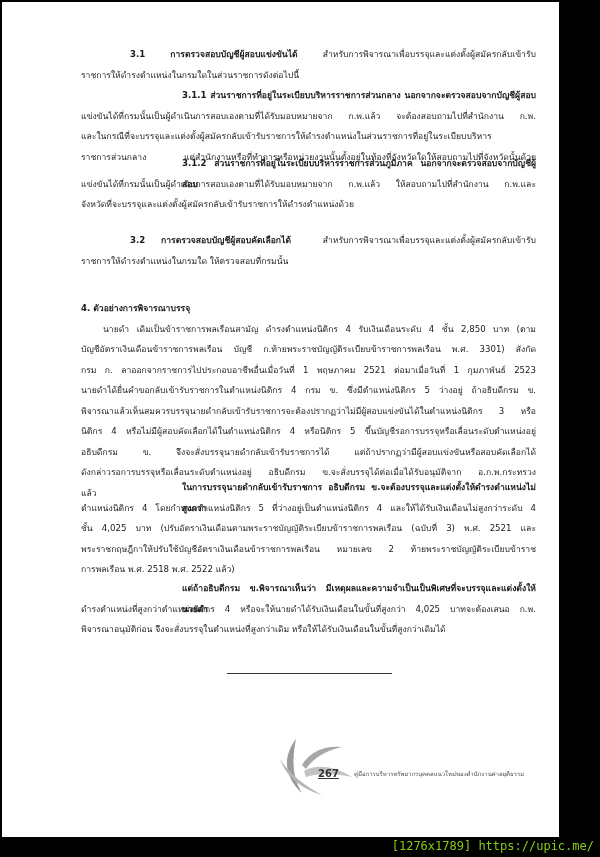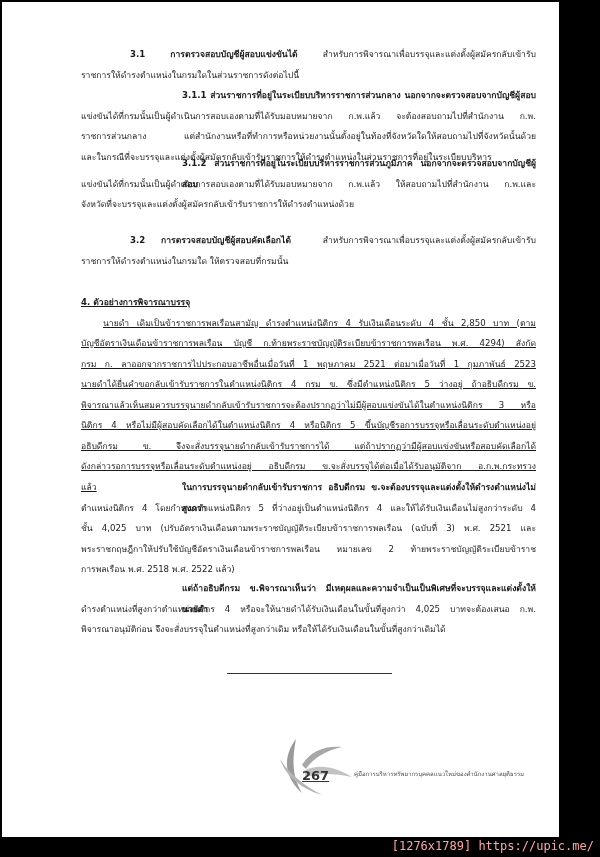--- a/index.html
+++ b/index.html
@@ -20,62 +20,62 @@
   .line { white-space:nowrap; display:block; height:20.5px; }
   .justify { text-align:justify; text-align-last:justify; white-space:normal; }
   .indent1 { padding-left:49px; }
   .indent2 { padding-left:101px;font-weight:bold; }
   b { font-weight:bold; }
   .rule {
     position:absolute; left:225px; top:671px; width:165px; height:1px; background:#333;
   }
   .logo { position:absolute; left:272px; top:735px; width:80px; height:60px; }
   .page-num {
-    position:absolute; left:300px; top:766px; font-size:13px; font-weight:bold; color:#333;text-decoration:underline;
+    position:absolute; left:316px; top:766px; font-size:10px; font-weight:bold; color:#333;text-decoration:underline;
   }
   .footer-title {
     position:absolute; left:352px; top:767px; font-size:6px; color:#444; white-space:nowrap;
   }
   .watermark {
     position:absolute; right:6px; top:839px; font-family:"DejaVu Sans Mono", monospace;
-    font-size:12px; color:#fca5a5; white-space:nowrap;
+    font-size:12px; color:#84cc16; white-space:nowrap;
   }
 </style>
 </head>
 <body>
 
 <div class="page">
 
   <div class="text" style="top:42px;">
     <span class="line justify indent1"><b>3.1</b>&nbsp;&nbsp;&nbsp;<b>การตรวจสอบบัญชีผู้สอบแข่งขันได้</b>&nbsp;&nbsp;&nbsp;<span>สำหรับการพิจารณาเพื่อบรรจุและแต่งตั้งผู้สมัครกลับเข้ารับ</span></span>
     <span class="line">ราชการให้ดำรงตำแหน่งในกรมใดในส่วนราชการดังต่อไปนี้</span>
   </div>
 
   <div class="text" style="top:83px;">
     <span class="line justify indent2">3.1.1 ส่วนราชการที่อยู่ในระเบียบบริหารราชการส่วนกลาง   นอกจากจะตรวจสอบจากบัญชีผู้สอบ</span>
     <span class="line justify">แข่งขันได้ที่กรมนั้นเป็นผู้ดำเนินการสอบเองตามที่ได้รับมอบหมายจาก ก.พ.แล้ว จะต้องสอบถามไปที่สำนักงาน ก.พ.</span>
+    <span class="line justify">และในกรณีที่จะบรรจุและแต่งตั้งผู้สมัครกลับเข้ารับราชการให้ดำรงตำแหน่งในส่วนราชการที่อยู่ในระเบียบบริหาร</span>
     <span class="line justify">ราชการส่วนกลาง  แต่สำนักงานหรือที่ทำการหรือหน่วยงานนั้นตั้งอยู่ในท้องที่จังหวัดใดให้สอบถามไปที่จังหวัดนั้นด้วย</span>
-    <span class="line justify">และในกรณีที่จะบรรจุและแต่งตั้งผู้สมัครกลับเข้ารับราชการให้ดำรงตำแหน่งในส่วนราชการที่อยู่ในระเบียบบริหาร</span>
   </div>
 
   <div class="text" style="top:151px;">
     <span class="line justify indent2">3.1.2 ส่วนราชการที่อยู่ในระเบียบบริหารราชการส่วนภูมิภาค   นอกจากจะตรวจสอบจากบัญชีผู้สอบ</span>
     <span class="line justify">แข่งขันได้ที่กรมนั้นเป็นผู้ดำเนินการสอบเองตามที่ได้รับมอบหมายจาก ก.พ.แล้ว ให้สอบถามไปที่สำนักงาน ก.พ.และ</span>
     <span class="line">จังหวัดที่จะบรรจุและแต่งตั้งผู้สมัครกลับเข้ารับราชการให้ดำรงตำแหน่งด้วย</span>
   </div>
 
   <div class="text" style="top:228px;">
     <span class="line justify indent1"><b>3.2</b>&nbsp;&nbsp;&nbsp;<b>การตรวจสอบบัญชีผู้สอบคัดเลือกได้</b>&nbsp;&nbsp;&nbsp;&nbsp;&nbsp;&nbsp;<span>สำหรับการพิจารณาเพื่อบรรจุและแต่งตั้งผู้สมัครกลับเข้ารับ</span></span>
     <span class="line">ราชการให้ดำรงตำแหน่งในกรมใด ให้ตรวจสอบที่กรมนั้น</span>
   </div>
 
-  <div class="text" style="top:290px;text-decoration:underline;">
+  <div class="text" style="top:296px;">
     <span class="line"><b>4. ตัวอย่างการพิจารณาบรรจุ</b></span>
     <span class="line justify" style="padding-left:22px;">นายดำ เดิมเป็นข้าราชการพลเรือนสามัญ ดำรงตำแหน่งนิติกร 4 รับเงินเดือนระดับ 4 ชั้น 2,850 บาท (ตาม</span>
-    <span class="line justify">บัญชีอัตราเงินเดือนข้าราชการพลเรือน บัญชี ก.ท้ายพระราชบัญญัติระเบียบข้าราชการพลเรือน พ.ศ. 4294) สังกัด</span>
+    <span class="line justify">บัญชีอัตราเงินเดือนข้าราชการพลเรือน บัญชี ก.ท้ายพระราชบัญญัติระเบียบข้าราชการพลเรือน พ.ศ. 3301) สังกัด</span>
     <span class="line justify">กรม ก. ลาออกจากราชการไปประกอบอาชีพอื่นเมื่อวันที่ 1 พฤษภาคม 2521 ต่อมาเมื่อวันที่ 1 กุมภาพันธ์ 2523</span>
     <span class="line justify">นายดำได้ยื่นคำขอกลับเข้ารับราชการในตำแหน่งนิติกร 4 กรม ข. ซึ่งมีตำแหน่งนิติกร 5 ว่างอยู่ ถ้าอธิบดีกรม ข.</span>
     <span class="line justify">พิจารณาแล้วเห็นสมควรบรรจุนายดำกลับเข้ารับราชการจะต้องปรากฏว่าไม่มีผู้สอบแข่งขันได้ในตำแหน่งนิติกร 3 หรือ</span>
     <span class="line justify">นิติกร 4 หรือไม่มีผู้สอบคัดเลือกได้ในตำแหน่งนิติกร 4 หรือนิติกร 5 ขึ้นบัญชีรอการบรรจุหรือเลื่อนระดับตำแหน่งอยู่</span>
     <span class="line justify">อธิบดีกรม ข. จึงจะสั่งบรรจุนายดำกลับเข้ารับราชการได้    แต่ถ้าปรากฏว่ามีผู้สอบแข่งขันหรือสอบคัดเลือกได้</span>
     <span class="line justify">ดังกล่าวรอการบรรจุหรือเลื่อนระดับตำแหน่งอยู่ อธิบดีกรม ข.จะสั่งบรรจุได้ต่อเมื่อได้รับอนุมัติจาก อ.ก.พ.กระทรวง</span>
     <span class="line">แล้ว</span>
   </div>
 
   <div class="text" style="top:475px;">

